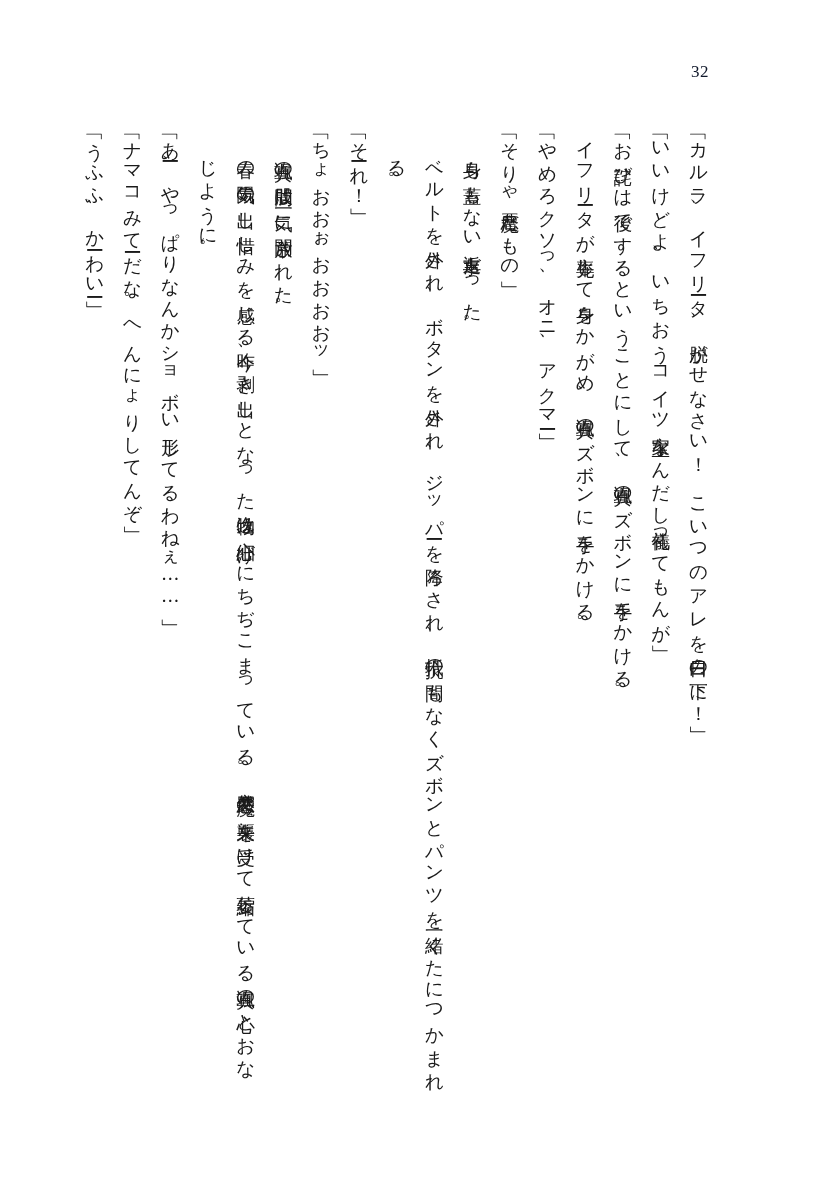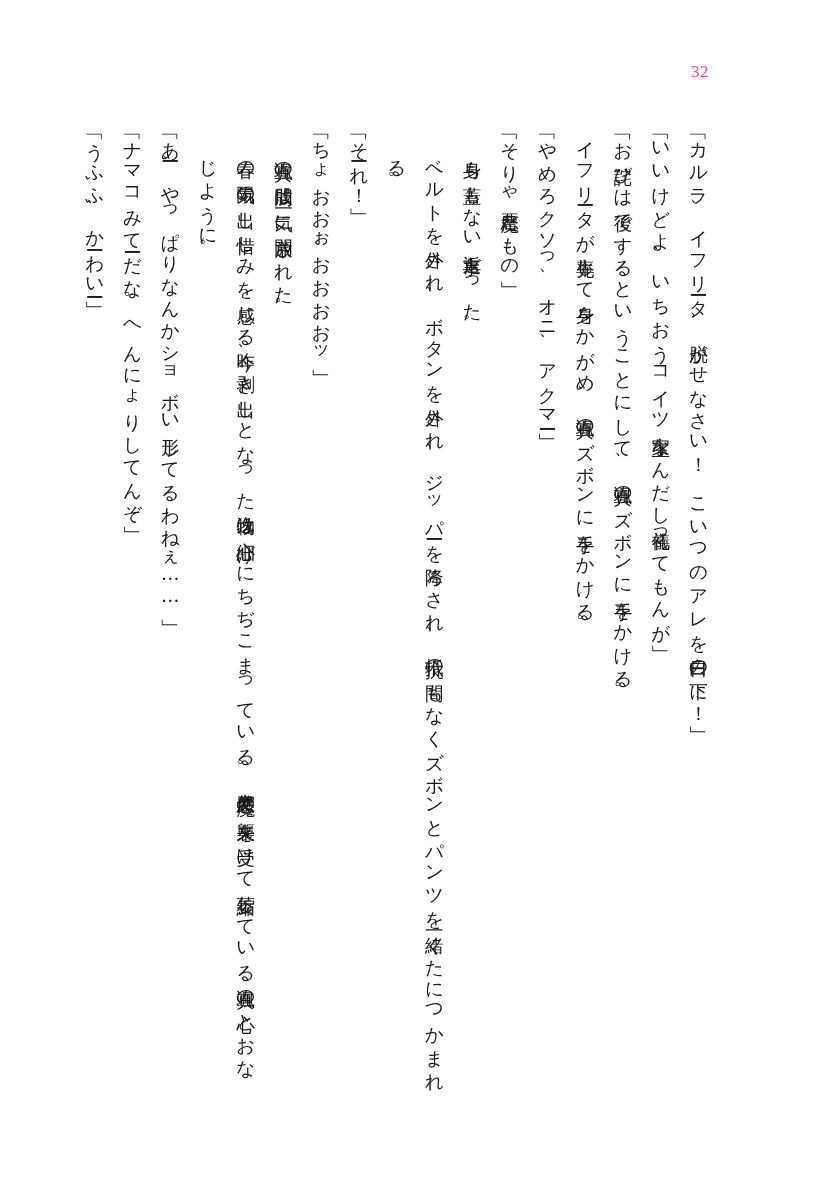--- a/index.html
+++ b/index.html
@@ -22,21 +22,21 @@
     width: 827px;
     height: 1182px;
     background: #ffffff;
   }
   .page-number {
     position: absolute;
     top: 62px;
     right: 118px;
     font-size: 17px;
     letter-spacing: 0.5px;
-    color: #ec4899;
+    color: #0f172a;
     font-family: "Liberation Serif", "DejaVu Serif", serif;
   }
   .text-body {
     position: absolute;
     top: 128px;
     right: 110px;
     left: 96px;
     bottom: 90px;
     writing-mode: vertical-rl;
     -webkit-writing-mode: vertical-rl;

